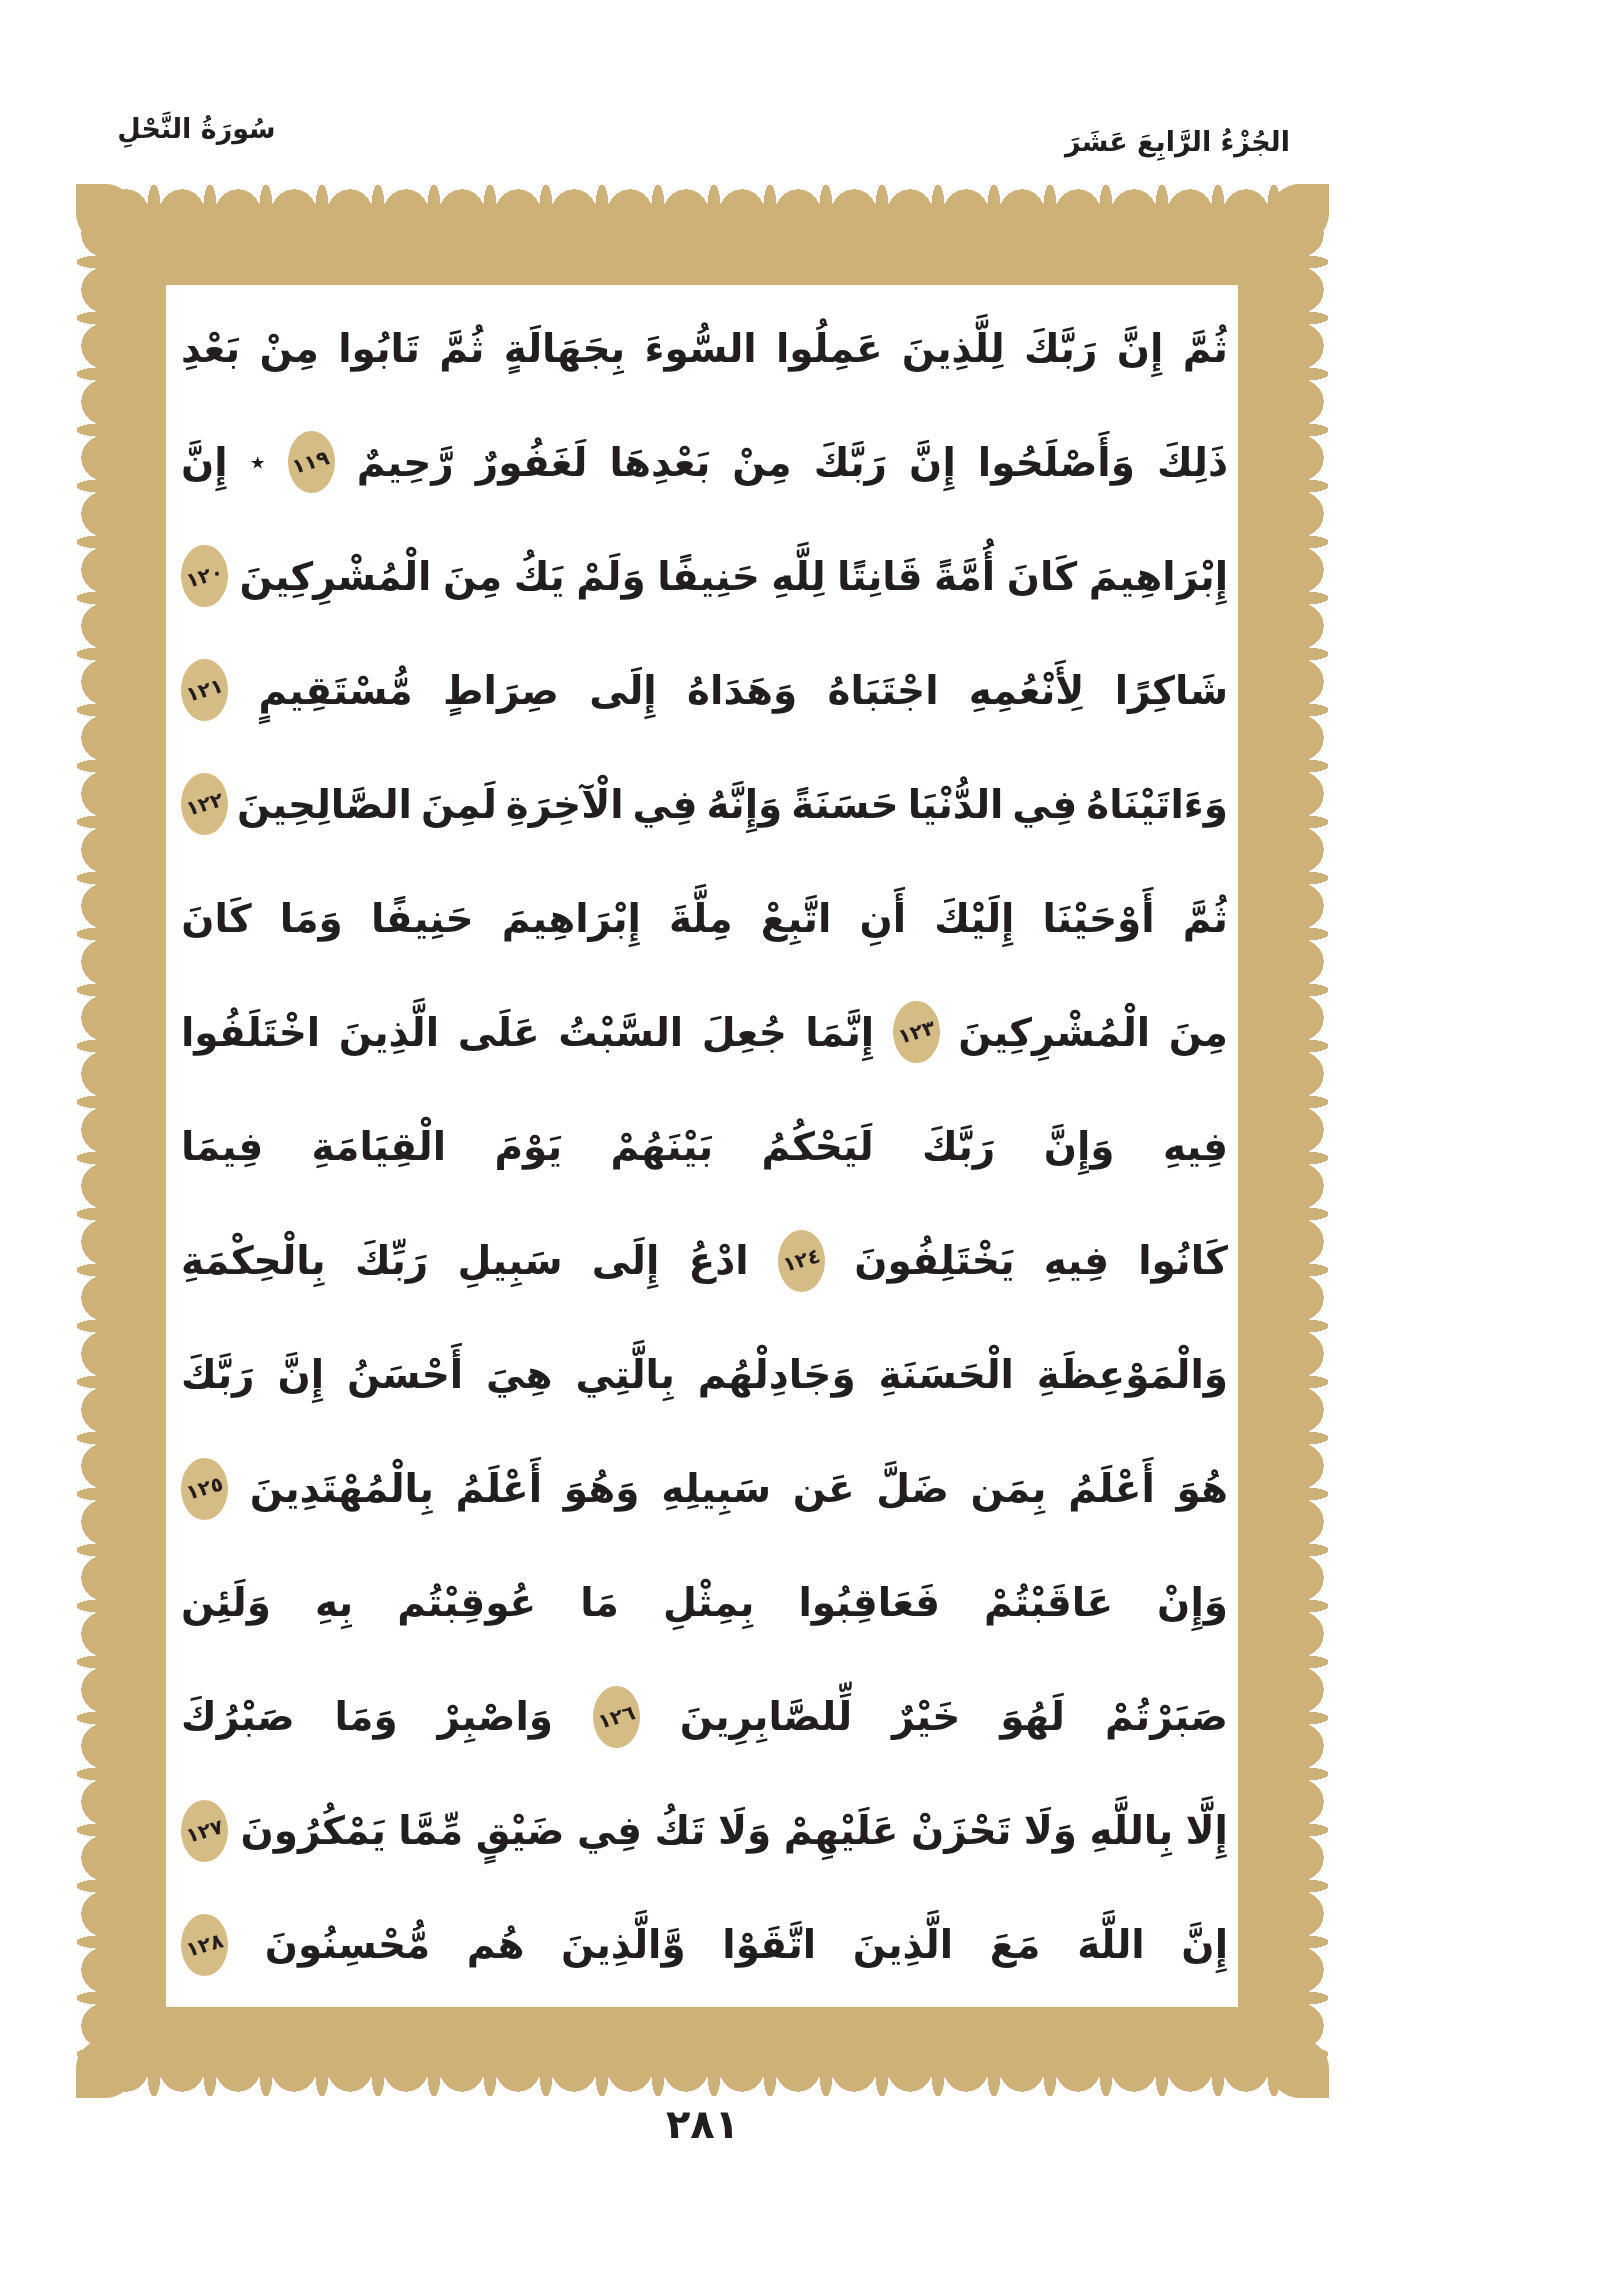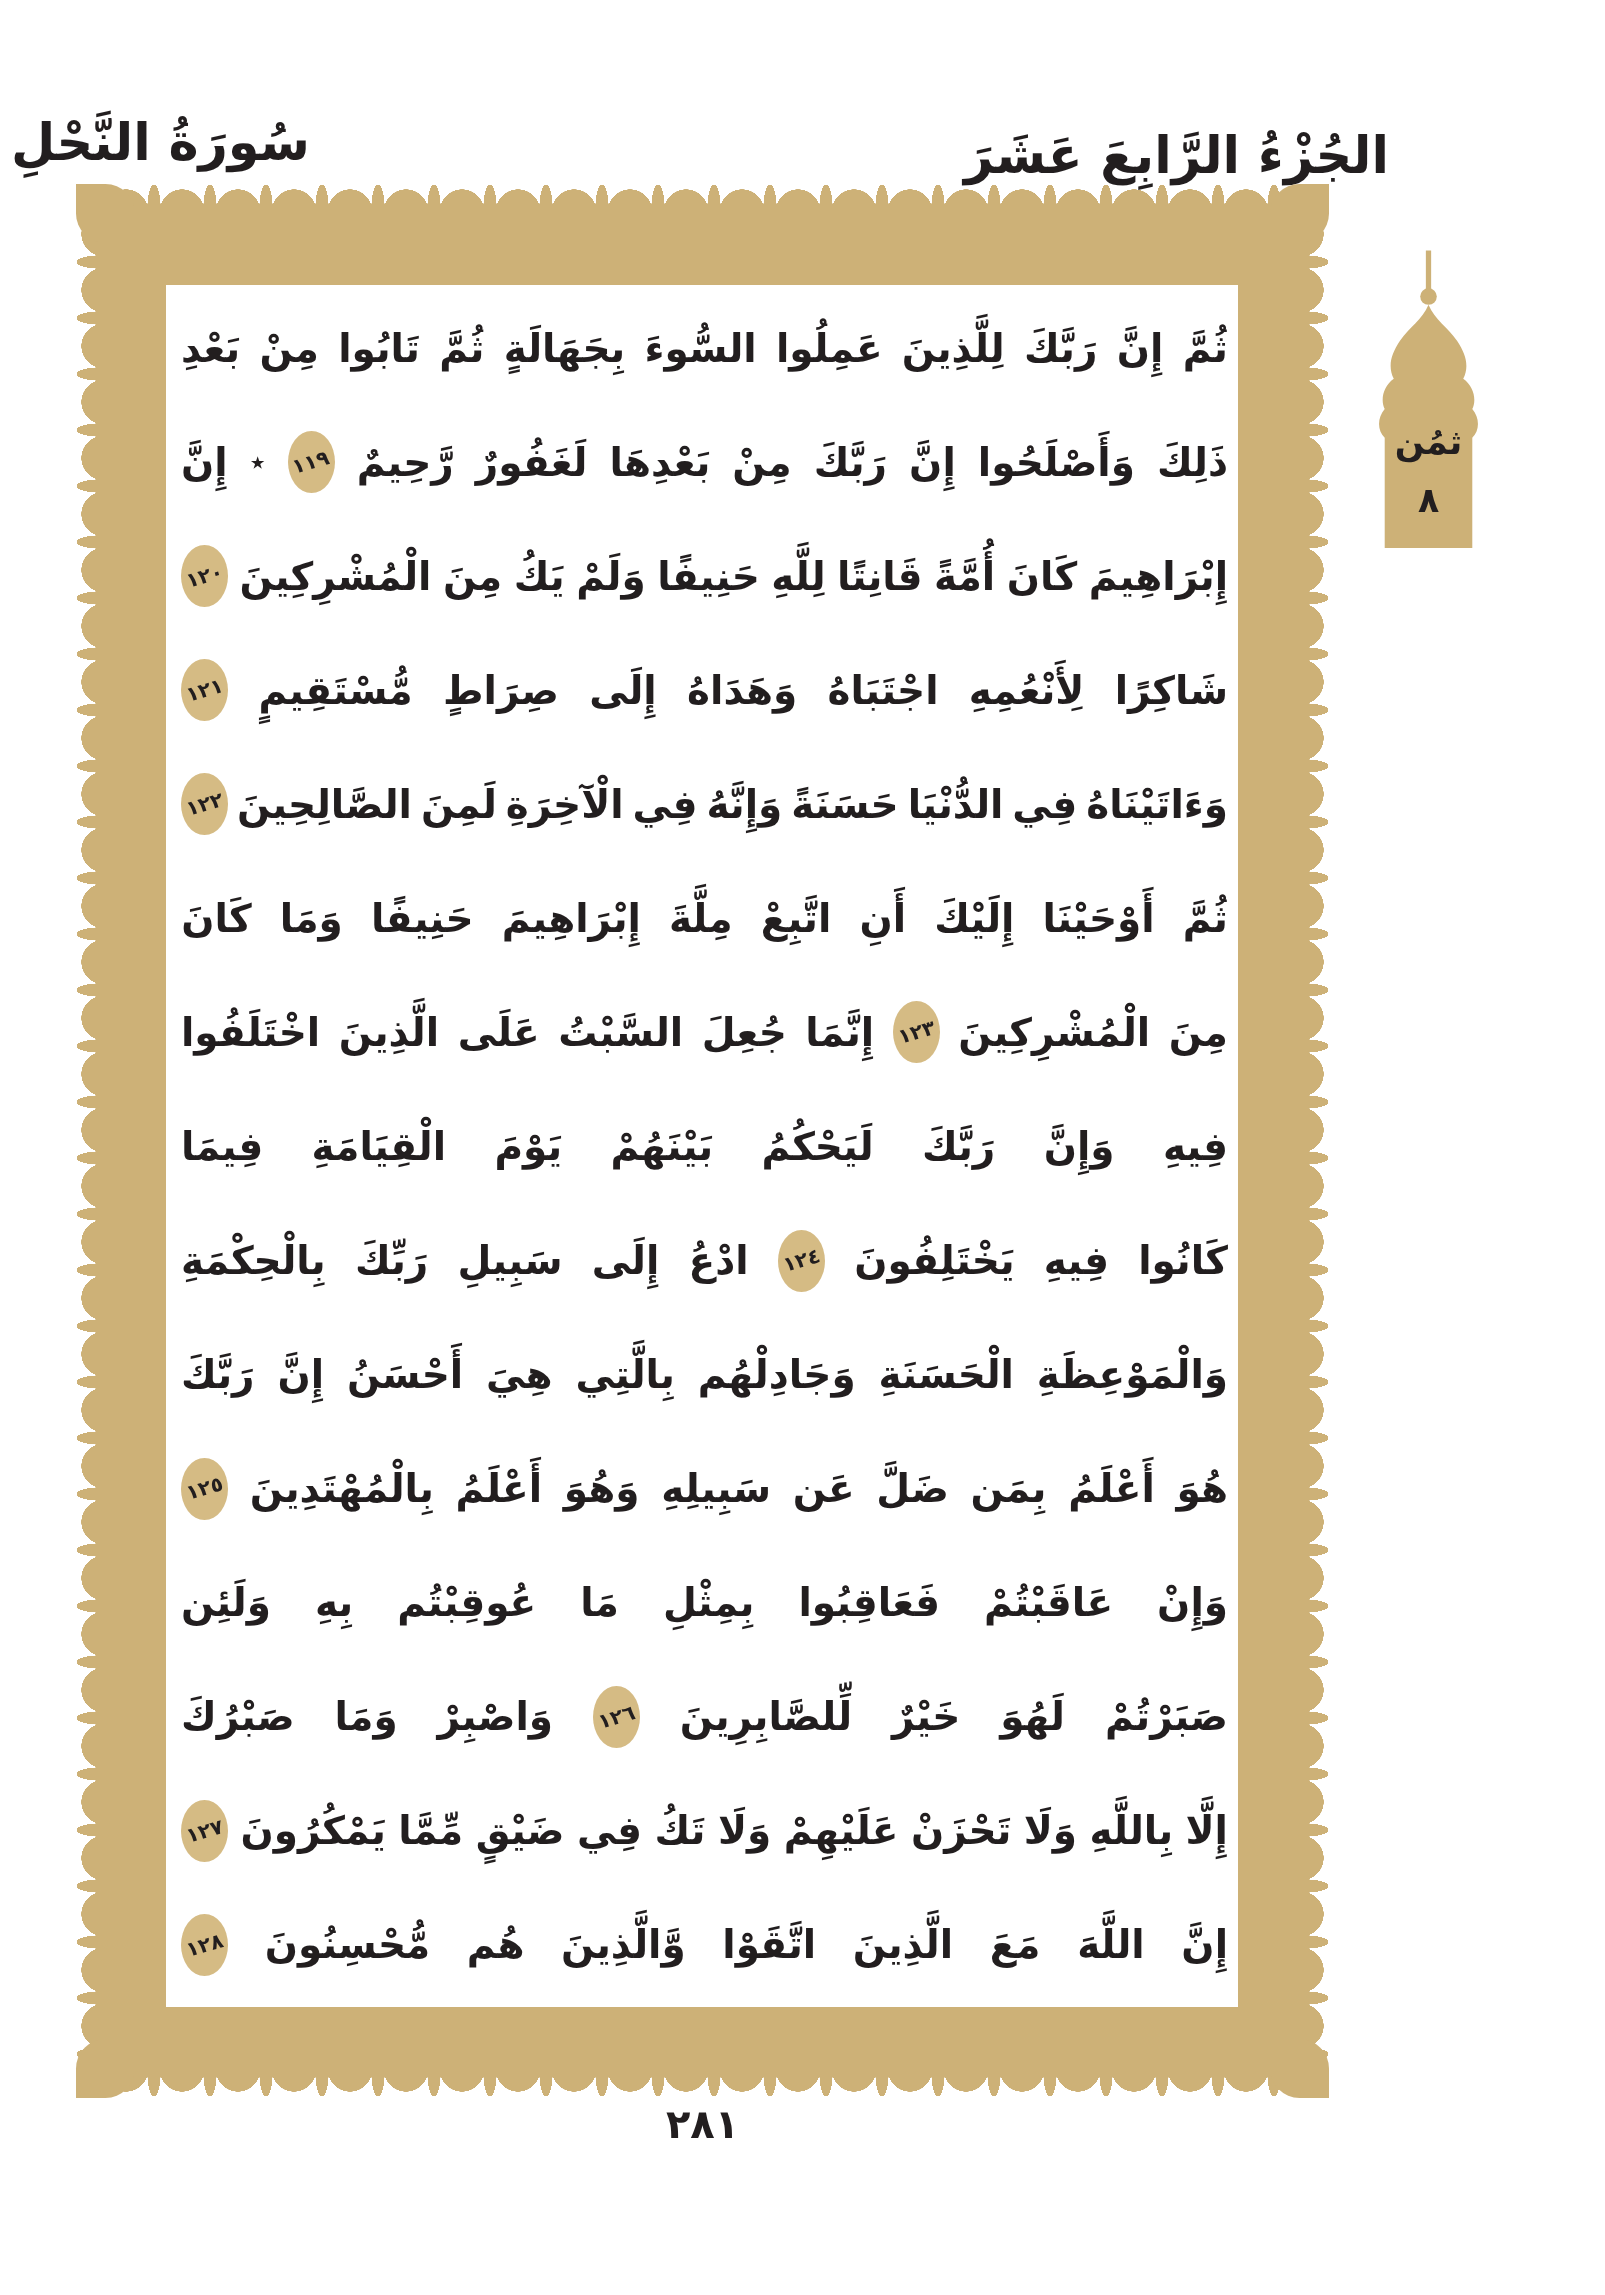--- a/index.html
+++ b/index.html
@@ -7,21 +7,21 @@
     --gold-soft:#D5BB84;
     --ink:#221E1F;
     --paper:#FFFFFF;
   }
   html,body{margin:0;padding:0;background:#fff;}
   .page{
     position:relative;width:1605px;height:2295px;background:var(--paper);
     font-family:"DejaVu Sans",sans-serif;color:var(--ink);overflow:hidden;direction:rtl;
   }
   
-  .hdr{position:absolute;font-weight:bold;font-size:51px;white-space:nowrap;text-align:center;}
+  .hdr{position:absolute;font-weight:bold;font-size:27px;white-space:nowrap;text-align:center;}
   .hdr-juz{right:216px;top:126px;width:423px;}
   .hdr-surah{left:83px;top:113px;width:227px;}
   
   .frame-ring{
     position:absolute;left:98px;top:206px;width:1208px;height:1869px;
     box-sizing:border-box;border:68px solid var(--gold);border-top-width:79px;
     background:transparent;
   }
   .scallop{position:absolute;}
   .scallop-top{
@@ -283,36 +283,17 @@
         <span class="qword">اتَّقَوْا</span>
         <span class="qword">وَّالَّذِينَ</span>
         <span class="qword">هُم</span>
         <span class="qword">مُّحْسِنُونَ</span>
         <span class="ayah-marker">
           <span class="ayah-num">١٢٨</span>
         </span>
       </div>
     </div>
 
-  <div class="thumn">
-    <svg viewBox="0 0 200 400" width="151" height="302">
-      <rect x="96.5" y="2" width="7" height="52" fill="var(--gold)"></rect>
-      <circle cx="100" cy="63" r="11" fill="var(--gold)"></circle>
-      <path fill="var(--gold)" d="
-        M100,74
-        C92,94 74,104 62,122
-        C50,140 46,156 54,172
-        C40,182 36,200 42,212
-        C32,224 32,240 42,250
-        L42,396 L158,396 L158,250
-        C168,240 168,224 158,212
-        C164,200 160,182 146,172
-        C154,156 150,140 138,122
-        C126,104 108,94 100,74 Z"></path>
-      <text x="100" y="272" text-anchor="middle" font-family="DejaVu Sans, sans-serif" font-weight="bold" font-size="46" fill="var(--ink)">ثمُن</text>
-      <text x="100" y="348" text-anchor="middle" font-family="DejaVu Sans, sans-serif" font-weight="bold" font-size="46" fill="var(--ink)">٨</text>
-    </svg>
-  </div>
 
   <div class="page-num">٢٨١</div>
 
 </div>
 
 
 </body></html>

